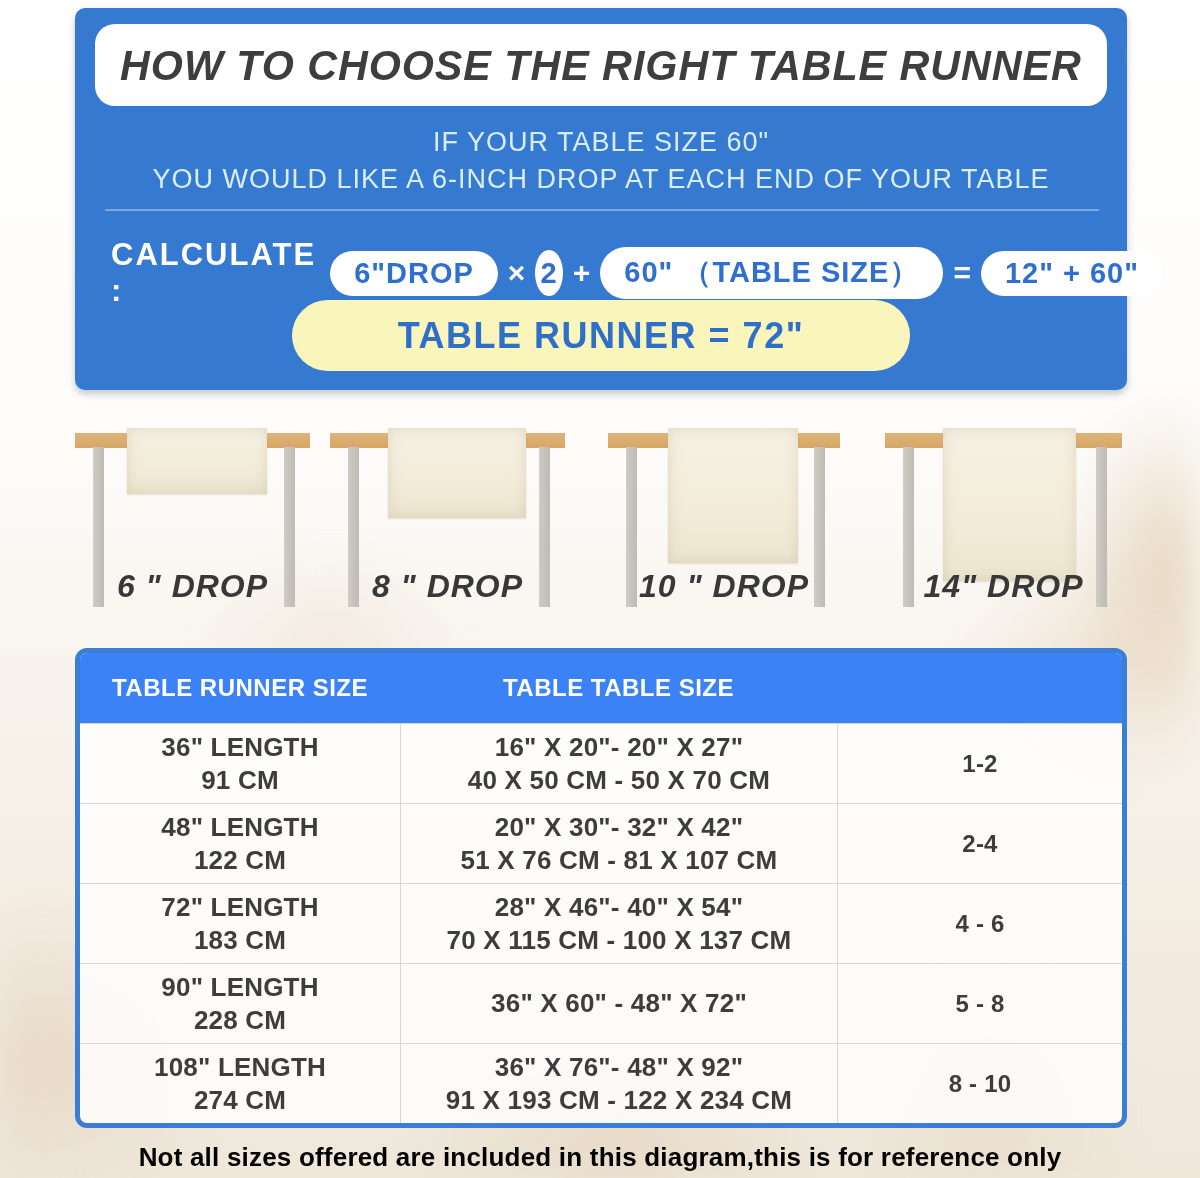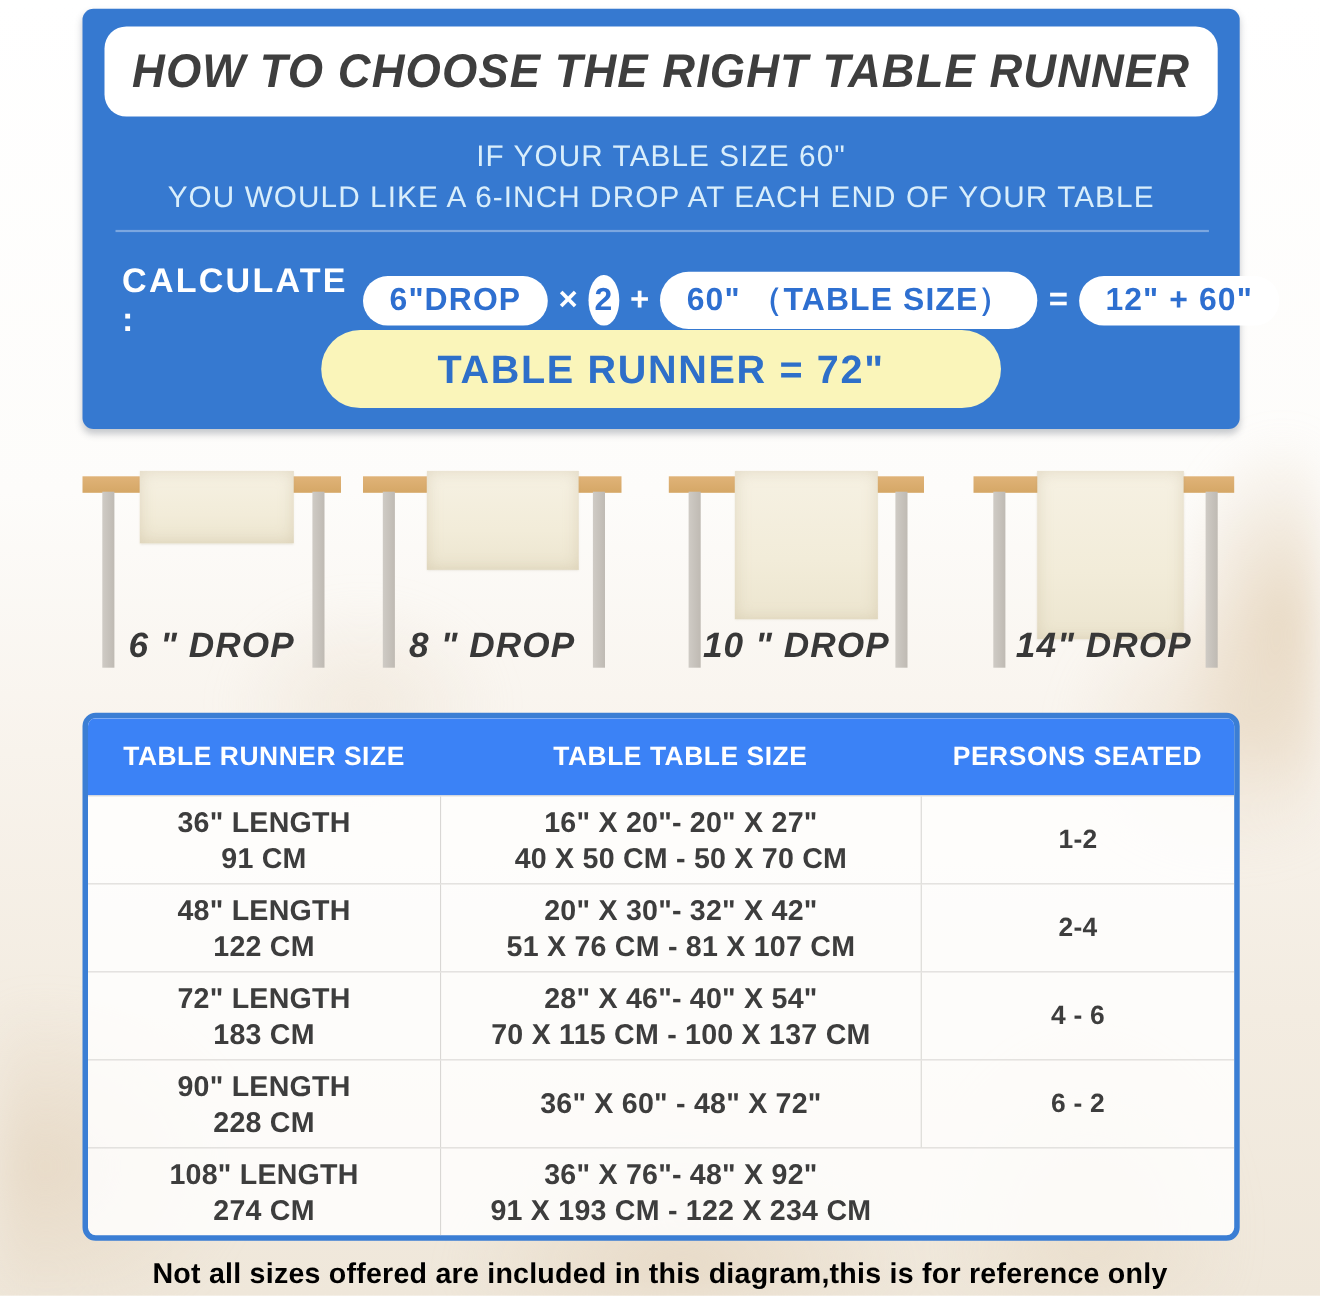--- a/index.html
+++ b/index.html
@@ -144,21 +144,20 @@
     <div class="leg leg-l"></div>
     <div class="leg leg-r"></div>
     <div class="drop-label">14" DROP</div>
   </div>
 </section>
 
 <section class="size-table">
   <div class="thead">
     <div class="th">TABLE RUNNER SIZE</div>
     <div class="th">TABLE TABLE SIZE</div>
-    <div class="th">PERSONS SEATED</div>
   </div>
 
   <div class="trow">
     <div class="cell c1">
       <div>36" LENGTH</div>
       <div>91 CM</div>
     </div>
     <div class="cell c2">
       <div>16" X 20"- 20" X 27"</div>
       <div>40 X 50 CM - 50 X 70 CM</div>
@@ -191,28 +190,29 @@
   </div>
 
   <div class="trow">
     <div class="cell c1">
       <div>90" LENGTH</div>
       <div>228 CM</div>
     </div>
     <div class="cell c2">
       <div>36" X 60" - 48" X 72"</div>
     </div>
-    <div class="cell c3">6 - 2</div>
+    <div class="cell c3">5 - 8</div>
   </div>
 
   <div class="trow">
     <div class="cell c1">
       <div>108" LENGTH</div>
       <div>274 CM</div>
     </div>
     <div class="cell c2">
       <div>36" X 76"- 48" X 92"</div>
       <div>91 X 193 CM - 122 X 234 CM</div>
     </div>
+    <div class="cell c3">8 - 10</div>
   </div>
 </section>
 
 <div class="footnote">Not all sizes offered are included in this diagram,this is for reference only</div>
 
 </body></html>

